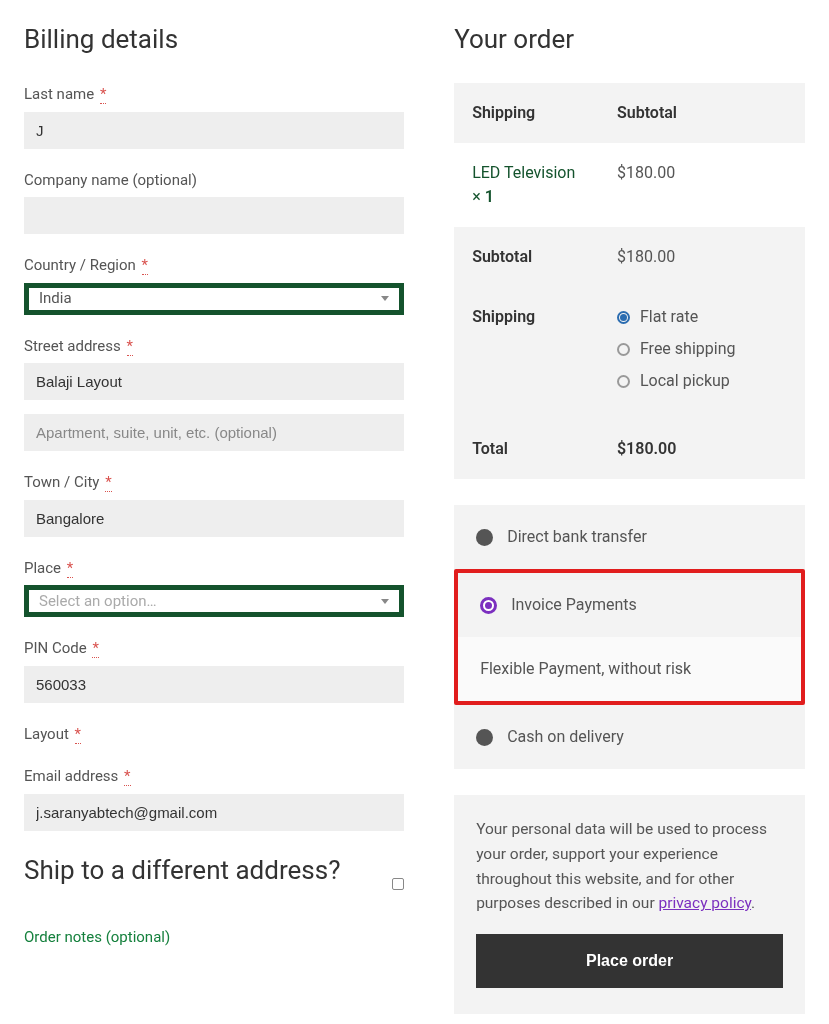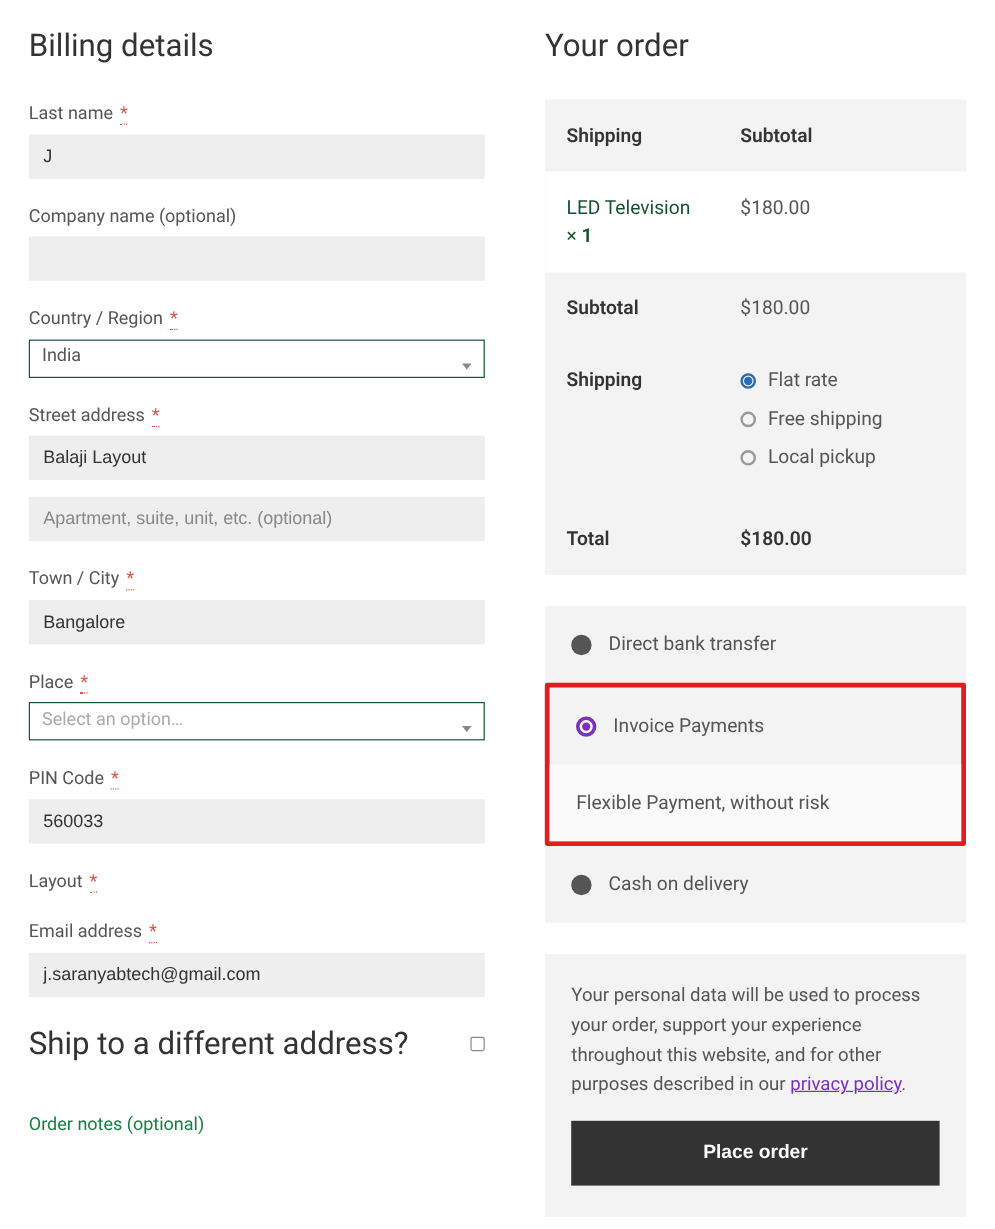--- a/index.html
+++ b/index.html
@@ -42,42 +42,42 @@
       width: 100%;
       background: #eee;
       border: none;
       padding: 10px 12px;
       font-size: 15px;
       color: #333;
     }
     input[type=text]::placeholder { color: #888; }
     select, .select-like {
       width: 100%;
-      border: 1px solid #14532d;
+      border: 5px solid #14532d;
       padding: 6px 10px;
       font-size: 15px;
       color: #555;
       background: #fff;
       position: relative;
       height: 32px;
       display:flex;
-      align-items:flex-end;
+      align-items:center;
       justify-content:space-between;
     }
     .select-like .caret {
       width: 0; height: 0;
       border-left: 4px solid transparent;
       border-right: 4px solid transparent;
       border-top: 5px solid #888;
     }
     .select-placeholder { color: #aaa; }
 
     .ship-heading-row {
       display:flex;
-      align-items:center;
+      align-items:flex-end;
       justify-content:space-between;
       margin-top: 20px;
       gap: 48px;
     }
     .ship-heading-row h2 { margin-bottom: 0; }
     .ship-checkbox {
       width: 12px; height: 12px;
       border: 1px solid #888;
       border-radius: 2px;
     }

